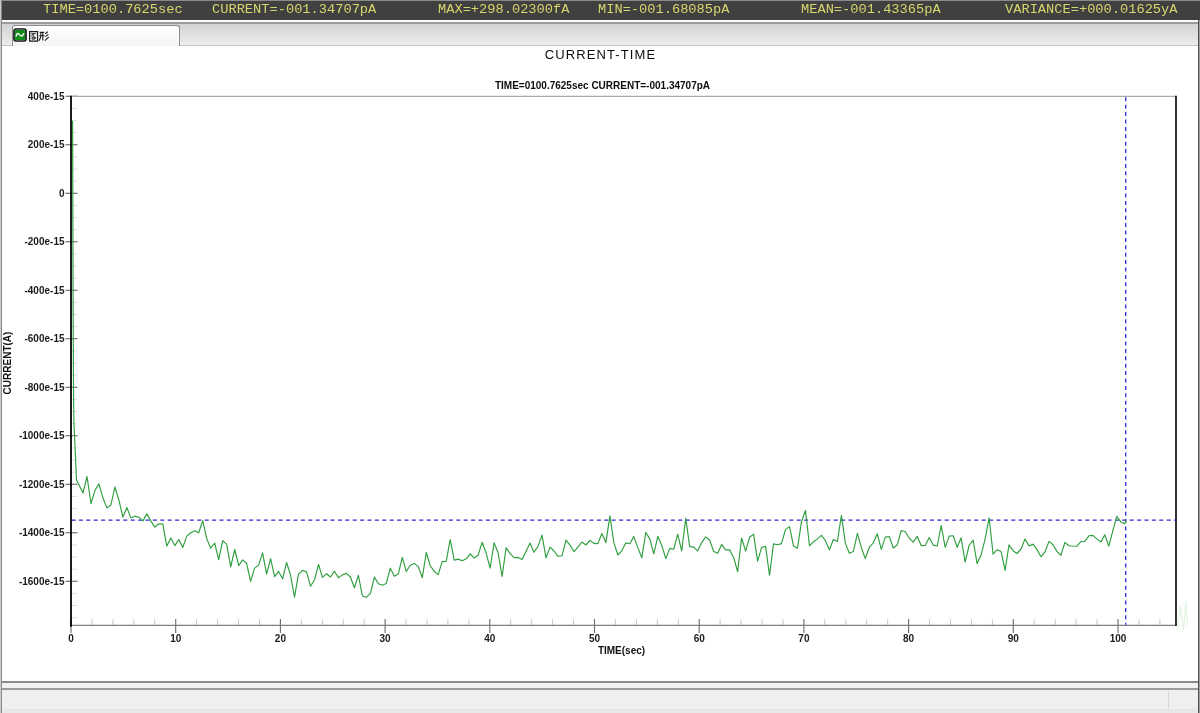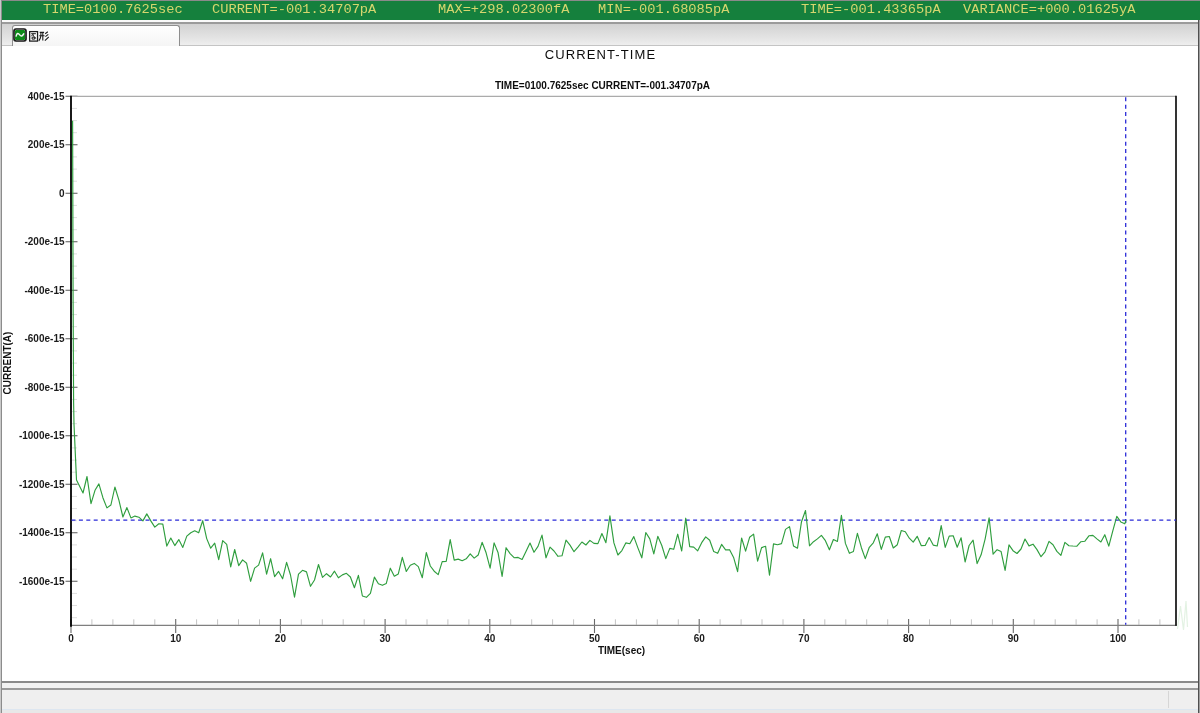--- a/index.html
+++ b/index.html
@@ -1,19 +1,19 @@
 <!DOCTYPE html>
 <html><head><meta charset="utf-8">
 <style>
   html,body{margin:0;padding:0;width:1200px;height:713px;overflow:hidden;background:#e9e9e9;
     font-family:"Liberation Sans",sans-serif;}
   #win{position:absolute;left:0;top:0;width:1200px;height:713px;}
   .abs{position:absolute;}
   #topedge{left:0;top:0;width:1200px;height:1px;background:#8a8a8a;}
-  #statbar{left:0;top:1px;width:1200px;height:19px;background:#15803d;}
+  #statbar{left:0;top:1px;width:1200px;height:19px;background:#404040;}
   #statbar span{position:absolute;top:0px;font-family:"Liberation Mono",monospace;
     font-size:13.7px;line-height:17px;color:#d6d66e;white-space:pre;}
   #striptop{left:0;top:20px;width:1200px;height:2px;background:#fafafa;}
   #stripline{left:0;top:22px;width:1200px;height:1.5px;background:#9b9b9b;}
   #stripbg{left:0;top:23.5px;width:1200px;height:21px;background:linear-gradient(#d2d2d2,#e6e6e6 75%,#eeeeee);}
   #stripbot{left:0;top:44.5px;width:1200px;height:1.5px;background:#c4c4c4;}
   #tab{left:12px;top:25px;width:168px;height:21px;background:linear-gradient(#ffffff,#f5f5f5);
     border:1px solid #8e8e8e;border-bottom:none;border-radius:3px 3px 0 0;box-sizing:border-box;}
   #page{left:2px;top:46px;width:1196px;height:635px;background:#ffffff;}
   #pagebot{left:0px;top:681px;width:1200px;height:2px;background:#8a8a8a;}
@@ -29,22 +29,22 @@
   #br2{left:1199px;top:20px;width:1px;height:693px;background:#9f9f9f;}
 </style></head>
 <body>
 <div id="win">
   <div class="abs" id="topedge"></div>
   <div class="abs" id="statbar">
     <span style="left:43px">TIME=0100.7625sec</span>
     <span style="left:212px">CURRENT=-001.34707pA</span>
     <span style="left:438px">MAX=+298.02300fA</span>
     <span style="left:598px">MIN=-001.68085pA</span>
-    <span style="left:801px">TIME=-001.43365pA</span>
-    <span style="left:963px">VARIANCE=+000.01625yA</span>
+    <span style="left:801px">MEAN=-001.43365pA</span>
+    <span style="left:1005px">VARIANCE=+000.01625yA</span>
   </div>
   <div class="abs" id="striptop"></div>
   <div class="abs" id="stripline"></div>
   <div class="abs" id="stripbg"></div>
   <div class="abs" id="stripbot"></div>
   <div class="abs" id="page"></div>
   <div class="abs" id="pagebot"></div>
   <div class="abs" id="gap"></div>
   <div class="abs" id="sline"></div>
   <div class="abs" id="sbar"></div>

